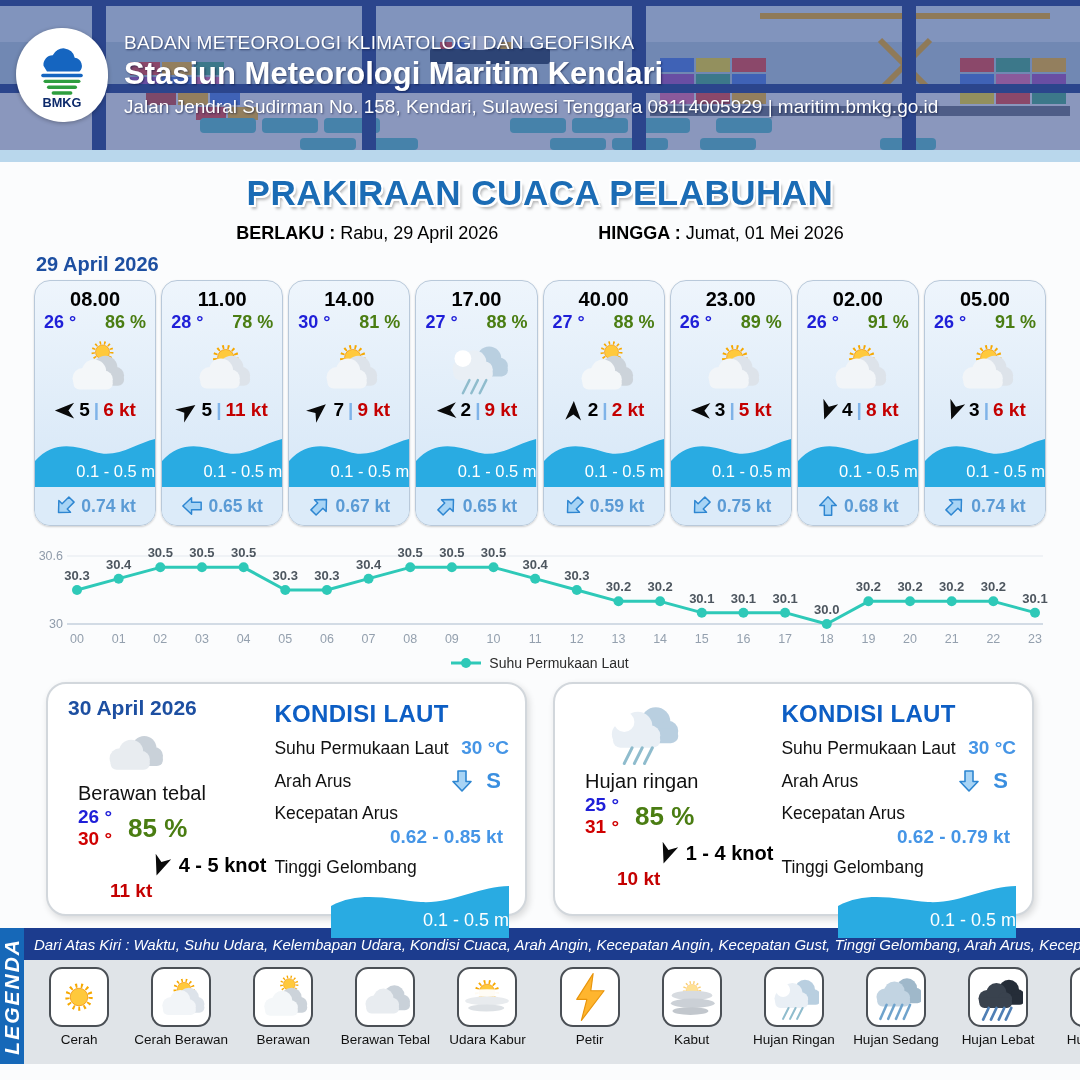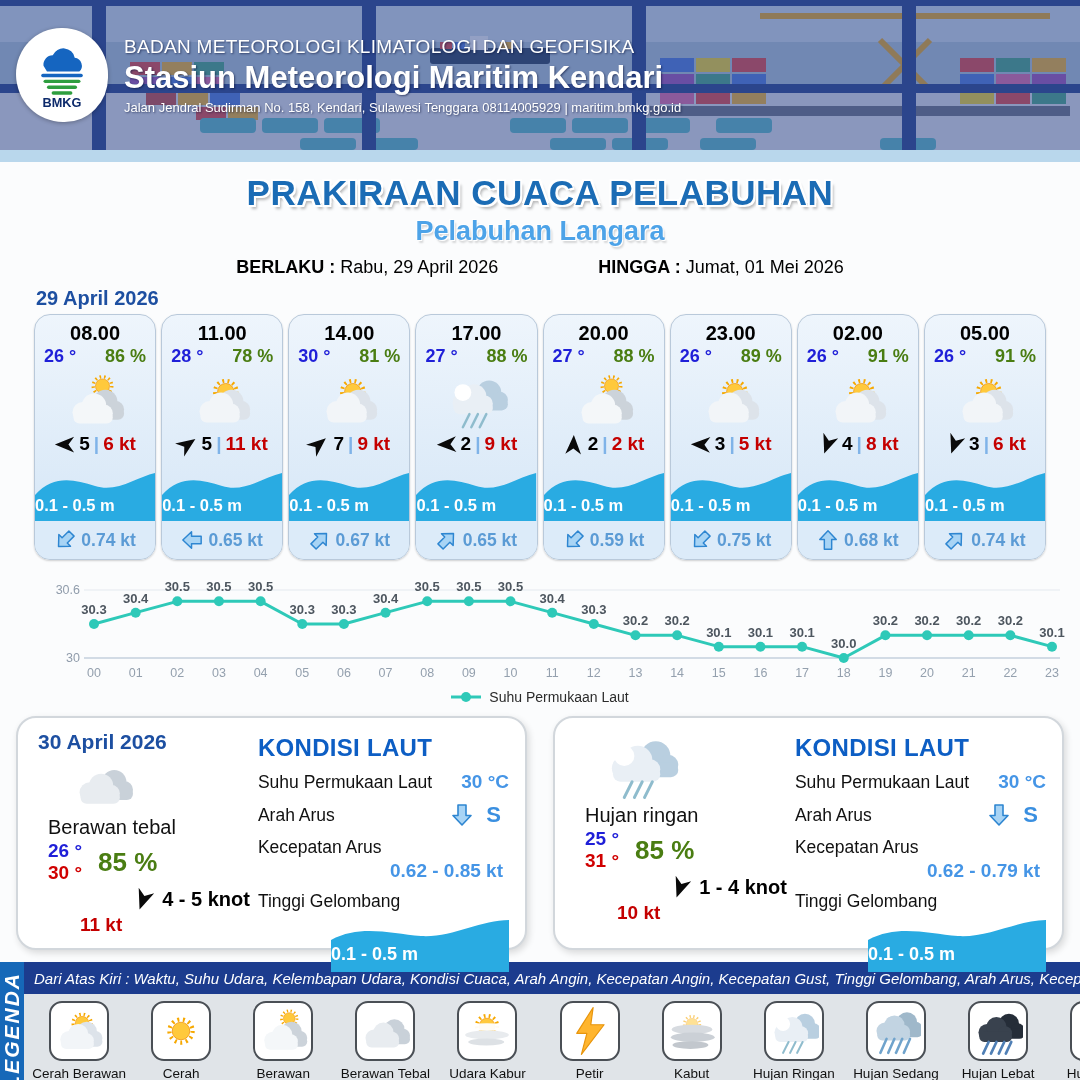--- a/index.html
+++ b/index.html
@@ -8,21 +8,21 @@
 
   
   .header { height:150px; position:relative; background:#3d5aa8; overflow:hidden; }
   .header-illu { position:absolute; inset:0; width:100%; height:100%; }
   .header-content { position:absolute; inset:0; display:flex; align-items:center; padding-left:16px; }
   .logo { width:92px; height:94px; background:#fff; border-radius:50% 50% 48% 52%; display:flex; align-items:center; justify-content:center; flex:0 0 auto; box-shadow:0 1px 4px rgba(0,0,0,.3); }
   .logo svg { width:74px; height:78px; }
   .header-text { color:#fff; margin-left:16px; text-shadow:1px 1px 2px rgba(10,20,60,.6); }
   .h-line1 { font-size:19px; font-weight:normal; letter-spacing:.3px; }
   .h-line2 { font-size:31px; font-weight:bold; margin-top:2px; }
-  .h-line3 { font-size:13px; margin-top:4px; }
+  .h-line3 { font-size:19px; margin-top:4px; }
   .strip { height:12px; background:#b9d7ec; }
 
   
   .title-wrap { text-align:center; padding-top:11px; }
   .main-title { font-size:35px; font-weight:800; color:#1b6cb5; letter-spacing:.5px;
     text-shadow:-2px -2px 0 #fff,2px -2px 0 #fff,-2px 2px 0 #fff,2px 2px 0 #fff,3px 4px 3px rgba(0,0,0,.28); }
   .sub-title { font-size:27px; font-weight:bold; color:#4da3e8; margin-top:3px;
     text-shadow:-1px -1px 0 #fff,1px 1px 0 #fff,2px 3px 2px rgba(0,0,0,.15); }
   .validity { font-size:18px; margin-top:10px; color:#000; }
   .validity b { font-weight:bold; }
@@ -38,32 +38,32 @@
   .card .th { width:100%; display:flex; justify-content:space-between; padding:1px 9px 0; font-weight:bold; font-size:18px; }
   .temp { color:#1f1fd8; } .hum { color:#4a7d12; }
   .card .wicon { width:68px; height:60px; margin:4px 0 2px; }
   .card .wind { display:flex; align-items:center; gap:4px; font-weight:bold; font-size:19px; color:#000; }
   .wind .sep { color:#7fb3e8; font-weight:bold; }
   .gust { color:#c40000; }
   .rot { display:inline-flex; }
   .wind .rot svg { width:21px; height:21px; fill:#0a0a0a; }
   .card .wave { width:100%; margin-top:auto; position:relative; height:52px; }
   .card .wave svg { position:absolute; left:0; bottom:0; width:100%; height:52px; }
-  .wave-text { position:absolute; width:100%; text-align:left; bottom:6px; color:#fff; font-weight:bold; font-size:16.5px; }
+  .wave-text { position:absolute; width:100%; text-align:right; bottom:6px; color:#fff; font-weight:normal; font-size:16.5px; }
   .card .current { height:38px; width:100%; display:flex; align-items:center; justify-content:center; gap:5px;
     color:#5b9bd5; font-weight:bold; font-size:17.5px; background:#dcebf9; }
   .carrow svg { width:22px; height:22px; fill:#a8d4f5; stroke:#2e86d1; stroke-width:1.6; stroke-linejoin:round; }
 
   
-  .chart-section { padding:6px 46px 0; }
+  .chart-section { padding:6px 29px 0; }
   #sst-chart { width:1020px; height:120px; display:block; }
   .chart-legend { display:flex; justify-content:center; align-items:center; gap:8px; font-size:14px; color:#2b2b2b; height:22px; }
 
   
-  .panels { display:flex; gap:26px; padding:8px 16px 0; }
+  .panels { display:flex; gap:26px; padding:8px 46px 0; }
   .panel { flex:1; height:234px; background:#fff; border:2px solid #d2d7dc; border-radius:20px;
     box-shadow:2px 3px 7px rgba(0,0,0,.14); padding:12px 16px 12px 20px; display:flex; gap:8px; }
   .p-left { width:45%; display:flex; flex-direction:column; }
   .p-date { color:#1d4fa1; font-weight:bold; font-size:21px; }
   .p-icon { width:86px; height:72px; margin:0 0 0 22px; }
   .p-cond { font-size:20px; color:#111; margin:2px 0 1px 10px; }
   .p-temps { display:flex; align-items:center; gap:16px; margin-left:10px; }
   .p-min { color:#1f1fd8; font-weight:bold; font-size:19px; }
   .p-max { color:#d00000; font-weight:bold; font-size:19px; }
   .p-hum { color:#4a7d12; font-weight:bold; font-size:26px; }
@@ -291,21 +291,20 @@
         <div class="h-line1">BADAN METEOROLOGI KLIMATOLOGI DAN GEOFISIKA</div>
         <div class="h-line2">Stasiun Meteorologi Maritim Kendari</div>
         <div class="h-line3">Jalan Jendral Sudirman No. 158, Kendari, Sulawesi Tenggara  08114005929 | maritim.bmkg.go.id</div>
       </div>
     </div>
   </div>
   <div class="strip"></div>
 
   <div class="title-wrap">
     <div class="main-title">PRAKIRAAN CUACA PELABUHAN</div>
-    <div class="sub-title">Pelabuhan Langara</div>
     <div class="validity">
       <b>BERLAKU :</b>
       <span>Rabu, 29 April 2026</span>
       <span class="gap"></span>
       <b>HINGGA :</b>
       <span>Jumat, 01 Mei 2026</span>
     </div>
   </div>
 
   <div class="date-label">29 April 2026</div>
@@ -445,21 +444,21 @@
           <span class="rot carrow" style="transform: rotate(45deg);">
             <svg viewBox="0 0 24 24">
               <use href="#i-block-arrow"></use>
             </svg>
           </span>
           <span>0.65 kt</span>
         </div>
     </div>
 
     <div class="card">
-      <div class="time">20.00</div>
+      <div class="time">40.00</div>
       <div class="th">
           <span class="temp">27 °</span>
           <span class="hum">88 %</span>
         </div>
       <svg class="wicon">
           <use href="#i-berawan"></use>
         </svg>
       <div class="wind">
           <span class="rot" style="transform: rotate(2deg);">
             <svg viewBox="0 0 24 24">
@@ -800,32 +799,32 @@
   <div class="legend-section">
     <div class="legend-side">
         <span>LEGENDA</span>
       </div>
     <div class="legend-main">
       <div class="legend-note">Dari Atas Kiri : Waktu, Suhu Udara, Kelembapan Udara, Kondisi Cuaca, Arah Angin, Kecepatan Angin, Kecepatan Gust, Tinggi Gelombang, Arah Arus, Kecepatan Arus</div>
       <div class="legend-icons">
         <div class="legend-item">
             <div class="legend-box">
               <svg>
+                <use href="#i-cerah"></use>
+              </svg>
+            </div>
+            <div class="legend-label">Cerah</div>
+          </div>
+        <div class="legend-item">
+            <div class="legend-box">
+              <svg>
                 <use href="#i-cerah-berawan"></use>
               </svg>
             </div>
             <div class="legend-label">Cerah Berawan</div>
-          </div>
-        <div class="legend-item">
-            <div class="legend-box">
-              <svg>
-                <use href="#i-cerah"></use>
-              </svg>
-            </div>
-            <div class="legend-label">Cerah</div>
           </div>
         <div class="legend-item">
             <div class="legend-box">
               <svg>
                 <use href="#i-berawan"></use>
               </svg>
             </div>
             <div class="legend-label">Berawan</div>
           </div>
         <div class="legend-item">

